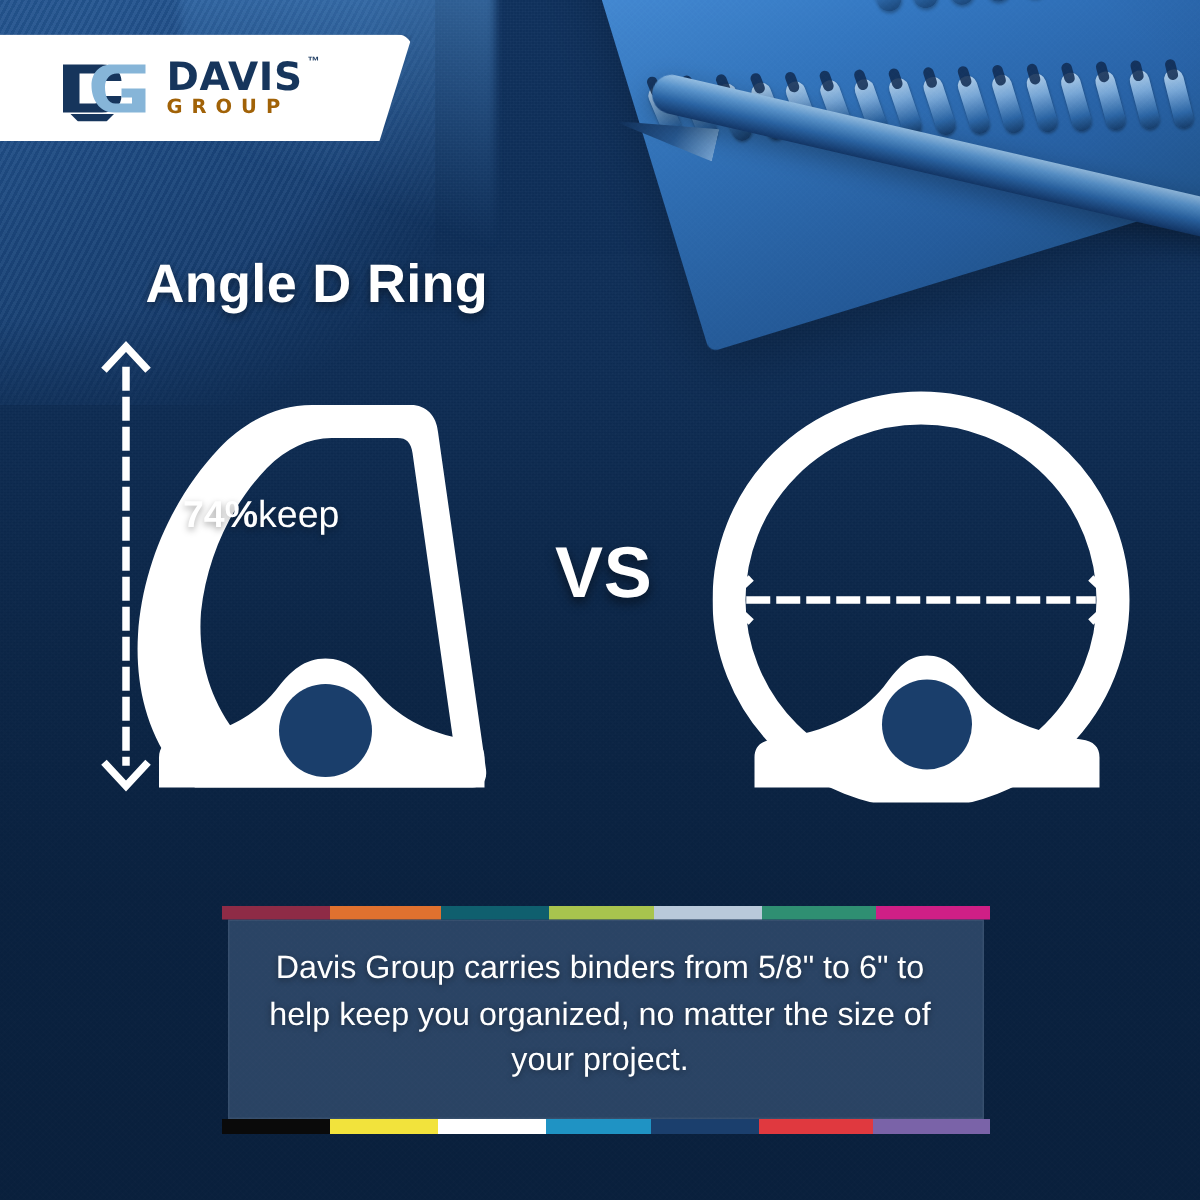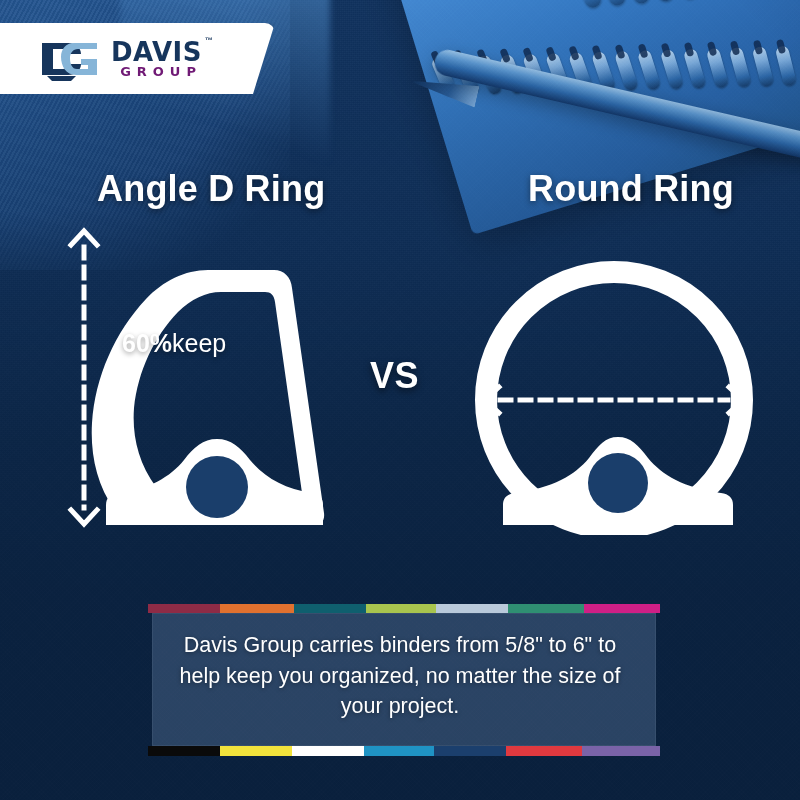--- a/index.html
+++ b/index.html
@@ -106,23 +106,22 @@
   }
   .logo-inner{display:flex;align-items:center;gap:11px;margin-left:70px;}
   .logo-mark{position:relative;width:60px;height:44px;}
   .logo-words{display:flex;flex-direction:column;line-height:1;position:relative;}
   .logo-davis{
     font-size:26px;font-weight:700;letter-spacing:.5px;color:#16355c;
     font-family:"DejaVu Sans","Liberation Sans",sans-serif;
   }
   .logo-tm{position:absolute;right:-11px;top:-2px;font-size:8px;color:#16355c;font-weight:700;}
   .logo-group{
-    font-size:13px;font-weight:700;letter-spacing:6.0px;color:#701a75;margin-top:0;
+    font-size:13px;font-weight:700;letter-spacing:6.0px;color:#a16207;margin-top:0;
     font-family:"DejaVu Sans","Liberation Sans",sans-serif;
-    text-align:right;
   }
 
   
   .col-title{
     position:absolute;top:168px;
     font-size:36px;font-weight:700;color:#ffffff;letter-spacing:.2px;
     text-shadow:0 2px 6px rgba(0,0,0,.45);
     white-space:nowrap;
   }
   #title-left{left:97px;}
@@ -138,21 +137,21 @@
     color:#fff;text-align:left;line-height:1.02;
     text-shadow:0 2px 5px rgba(0,0,0,.35);
   }
   .ot-line1{font-size:25px;}
   .ot-line1 .pct{font-weight:700;}
   .ot-line1 .more{font-weight:400;}
   .ot-line2{font-size:29px;font-weight:700;letter-spacing:.2px;margin-top:1px;}
 
   .vs{
     position:absolute;left:370px;top:355px;
-    font-size:36px;font-weight:700;color:#fff;letter-spacing:.5px;
+    font-size:48px;font-weight:700;color:#fff;letter-spacing:.5px;
     text-shadow:0 3px 7px rgba(0,0,0,.5);
   }
 
   
   .caption-wrap{position:absolute;left:148px;top:604px;width:512px;height:152px;}
   .stripe{position:absolute;left:0;width:512px;height:9px;display:flex;}
   .stripe.top{top:0;}
   .stripe.bottom{bottom:0;height:10px;}
   .stripe span{display:block;height:100%;}
   .caption-body{
@@ -217,21 +216,20 @@
       </div>
       <div class="logo-words">
         <div class="logo-davis">DAVIS</div>
         <div class="logo-tm">™</div>
         <div class="logo-group">GROUP</div>
       </div>
     </div>
   </div>
 
   <div class="col-title" id="title-left">Angle D Ring</div>
-  <div class="col-title" id="title-right">Round Ring</div>
 
   <svg class="ring-svg" id="dring-svg" width="300" height="310" viewBox="0 0 300 310">
 
     <g stroke="#ffffff" stroke-width="5" fill="none" stroke-linecap="square">
       <line x1="24" y1="22" x2="24" y2="283" stroke-dasharray="11 9"></line>
       <path d="M11 20 L24 6 L37 20" stroke-width="5" stroke-linejoin="miter"></path>
       <path d="M11 285 L24 299 L37 285" stroke-width="5" stroke-linejoin="miter"></path>
     </g>
 
     <g fill="#ffffff">
@@ -266,21 +264,21 @@
                C 204 252, 224 264, 252 268
                C 259 269, 263 273, 263 280
                L 263 300
                Z"></path>
       <circle cx="157" cy="262" r="31" fill="#1a3e6b"></circle>
     </g>
   </svg>
 
   <div class="overlay-text">
     <div class="ot-line1">
-      <span class="pct">60%</span><span class="more">keep</span>
+      <span class="pct">74%</span><span class="more">keep</span>
     </div>
   </div>
 
   <div class="vs">VS</div>
 
   <svg class="ring-svg" id="round-svg" width="300" height="310" viewBox="0 0 300 310">
     <g>
       <circle cx="139" cy="175" r="128" fill="none" stroke="#ffffff" stroke-width="22"></circle>
     </g>
 

